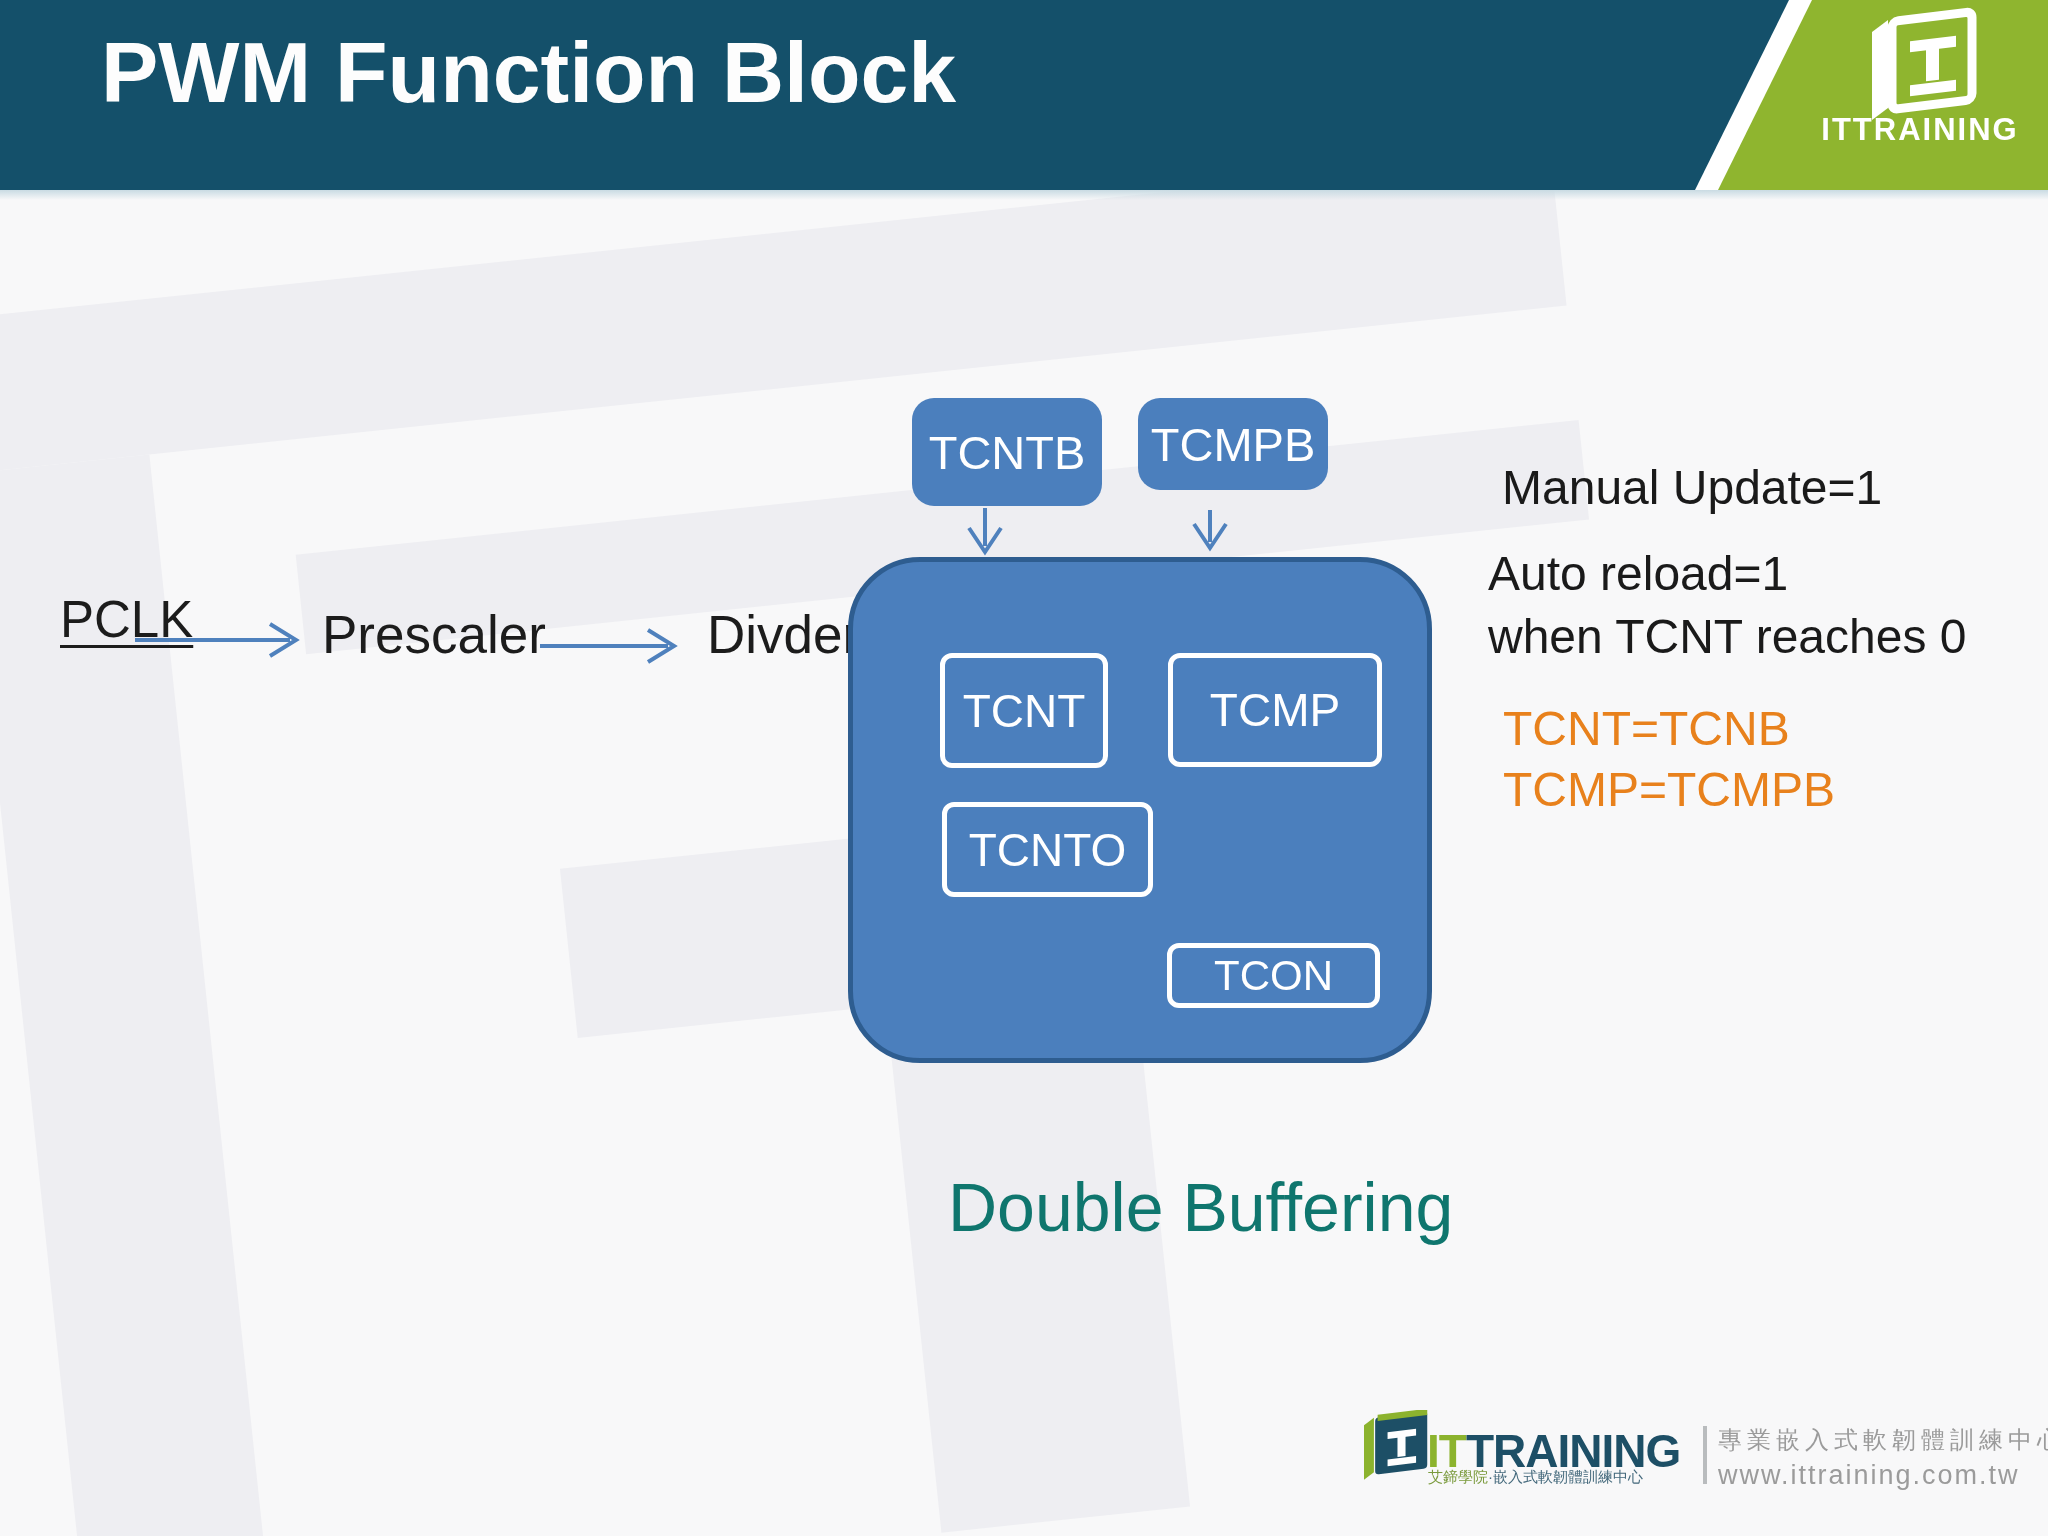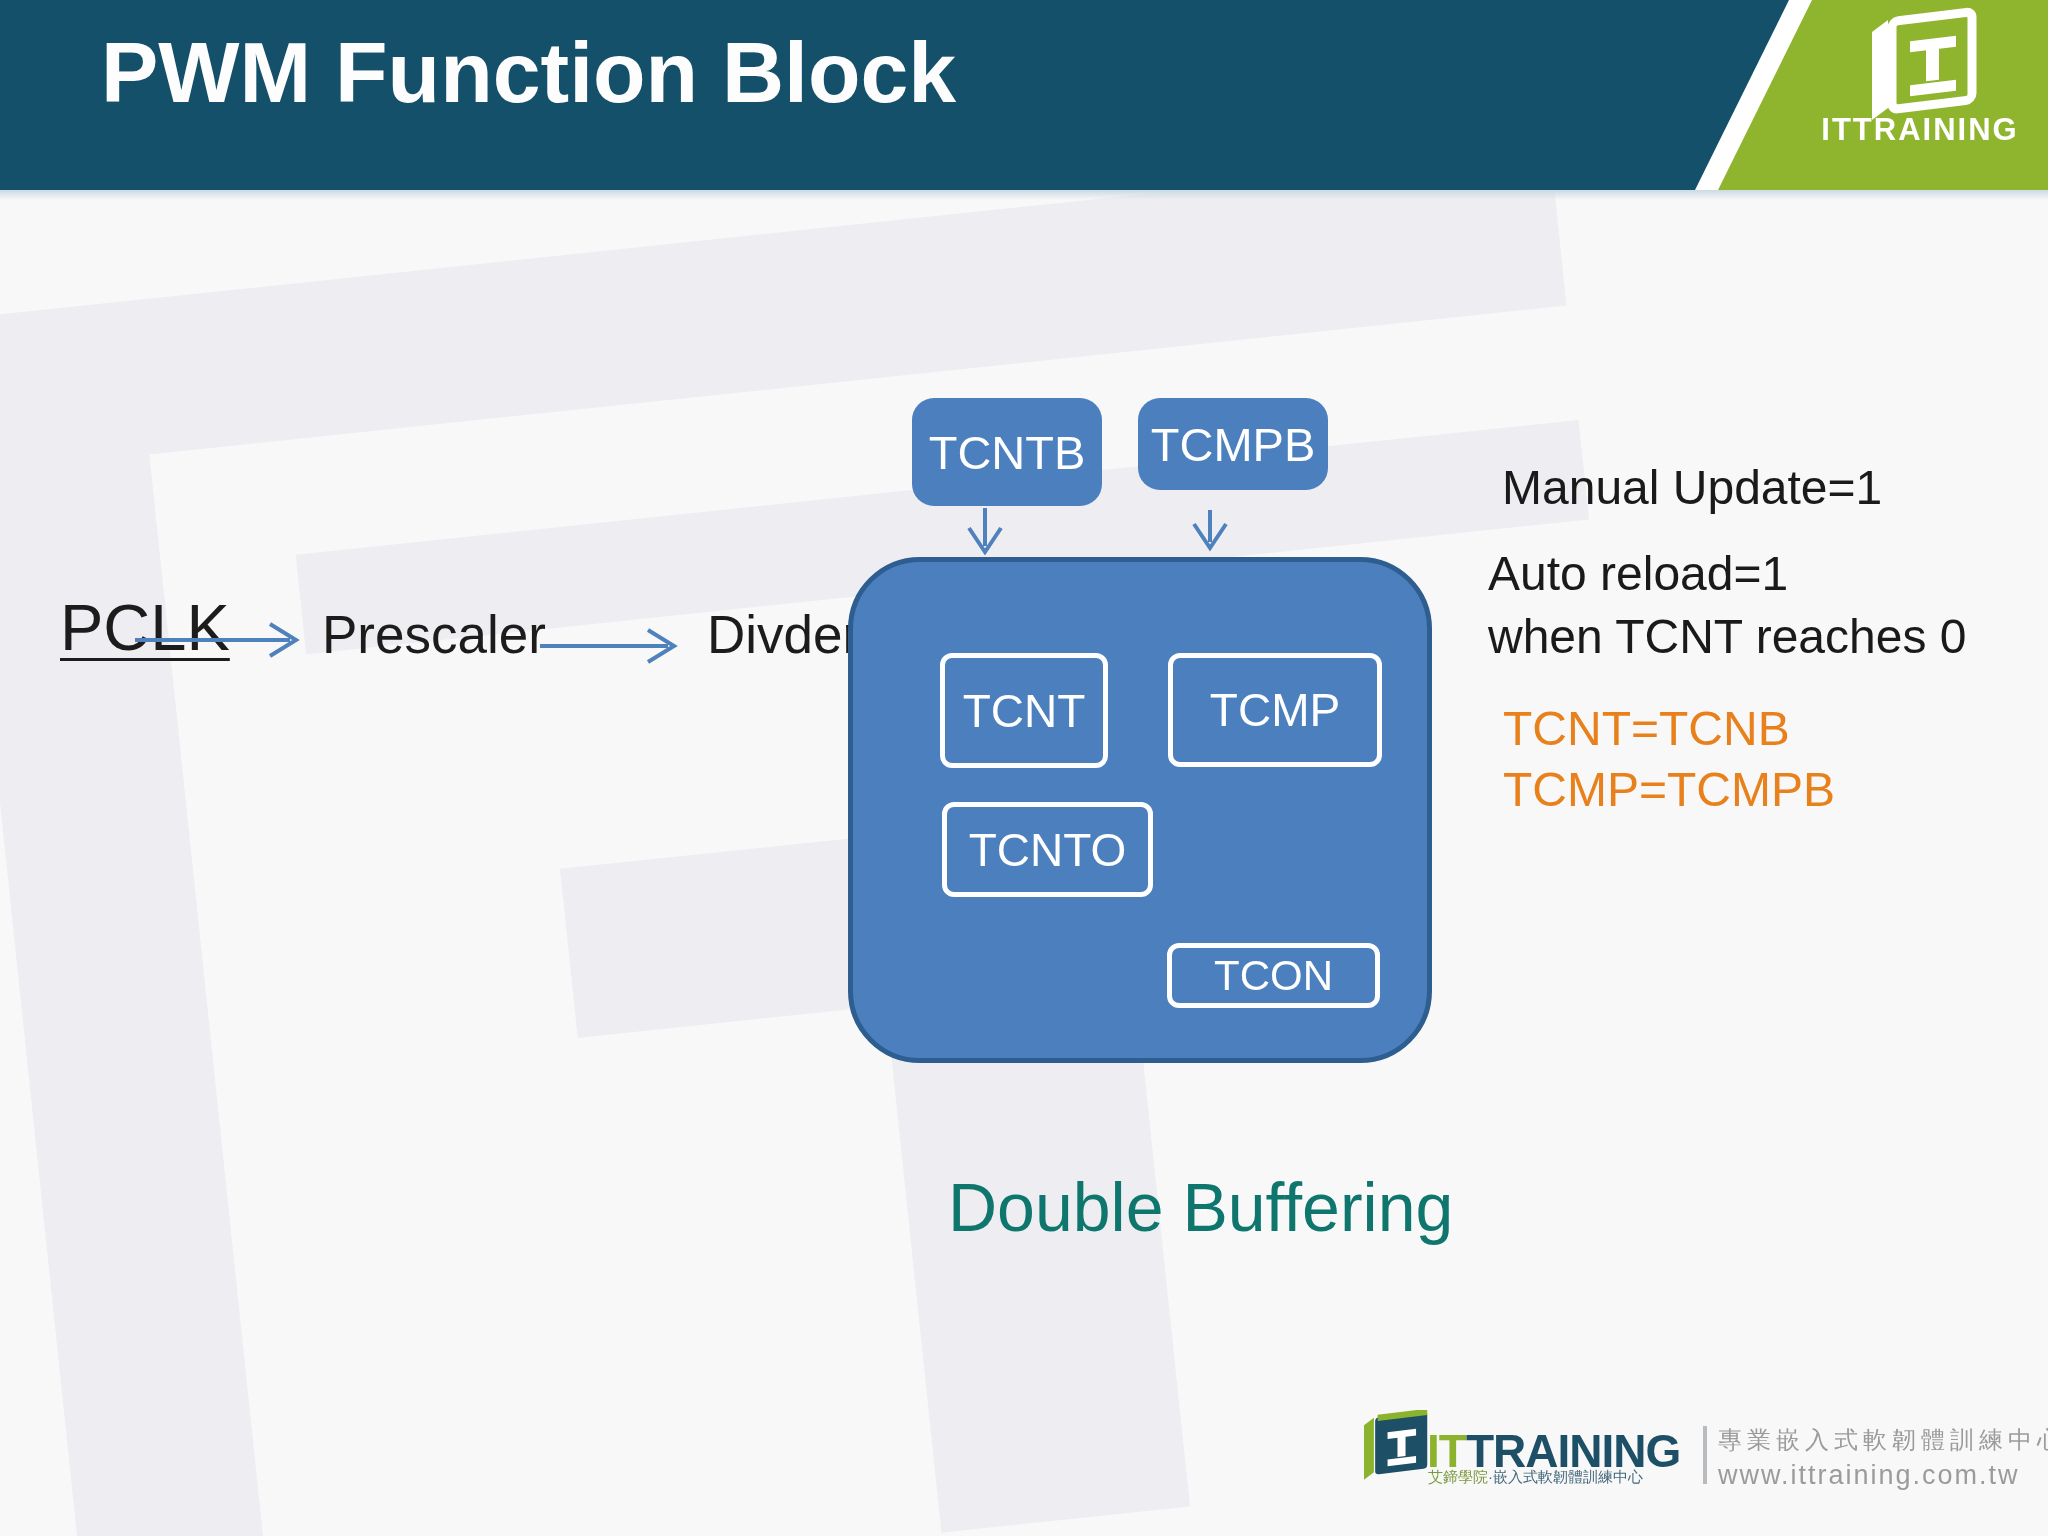--- a/index.html
+++ b/index.html
@@ -21,21 +21,21 @@
   .header{left:0;top:0;width:2048px;height:190px;background:#14506a;z-index:3;}
   .header-strip{left:0;top:190px;width:2048px;height:10px;z-index:3;
     background:linear-gradient(to bottom,#c9dbe3,rgba(248,248,249,0));}
   .title{left:95px;top:23px;width:1300px;color:#fdfdfd;font-size:86px;
     font-weight:700;letter-spacing:0px;z-index:5;margin-left:6px;}
   .header-svg{left:0;top:0;z-index:4;}
   .brand-text{top:112px;left:1800px;width:240px;text-align:center;color:#fff;
     font-size:31px;font-weight:bold;letter-spacing:2px;z-index:6;}
   
   .flow-label{color:#1c1c1c;z-index:2;}
-  .pclk{left:60px;top:590px;font-size:65px;text-decoration:underline;
+  .pclk{left:60px;top:590px;font-size:51px;text-decoration:underline;
         text-decoration-thickness:3px;text-underline-offset:8px;}
   .prescaler{left:322px;top:604px;font-size:53px;}
   .divider{left:707px;top:604px;font-size:53px;}
   
   .bluebox{background:#4b7fbd;border-radius:22px;color:#fff;display:flex;
     align-items:center;justify-content:center;z-index:2;}
   .tcntb{left:912px;top:398px;width:190px;height:108px;font-size:47px;}
   .tcmpb{left:1138px;top:398px;width:190px;height:92px;font-size:47px;}
   .bigbox{left:848px;top:557px;width:584px;height:506px;background:#4b7fbd;
     border:5px solid #2e5d90;border-radius:72px;box-sizing:border-box;z-index:2;}

